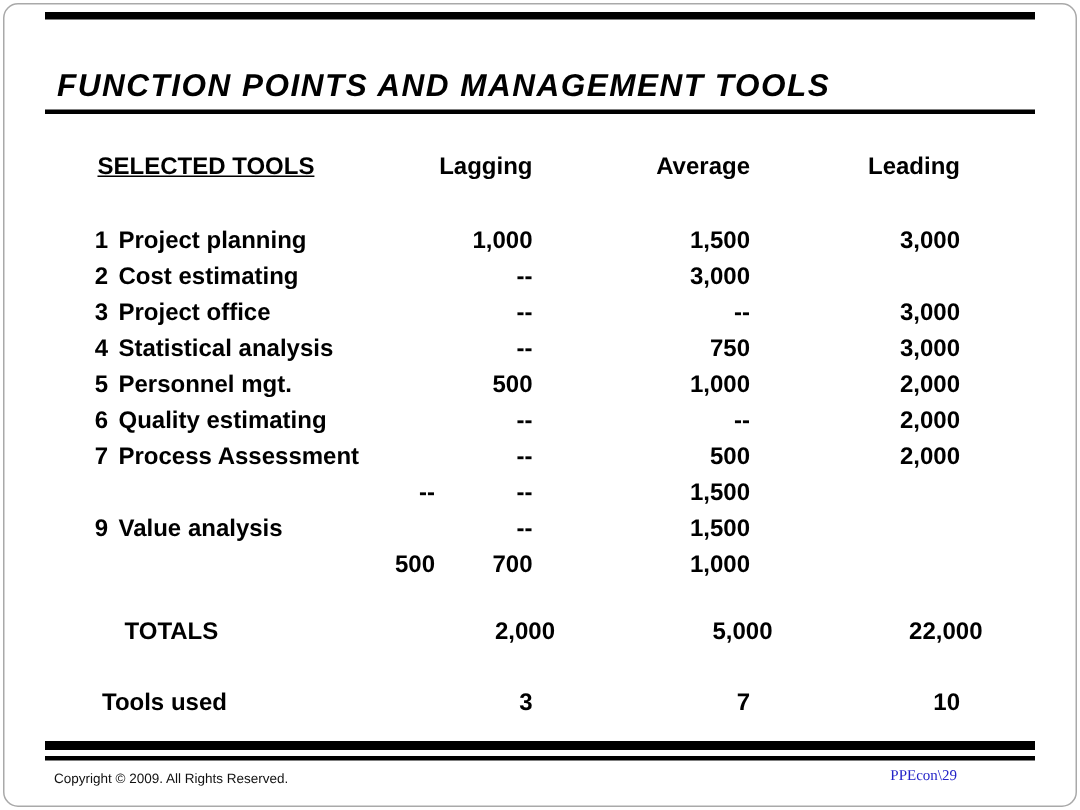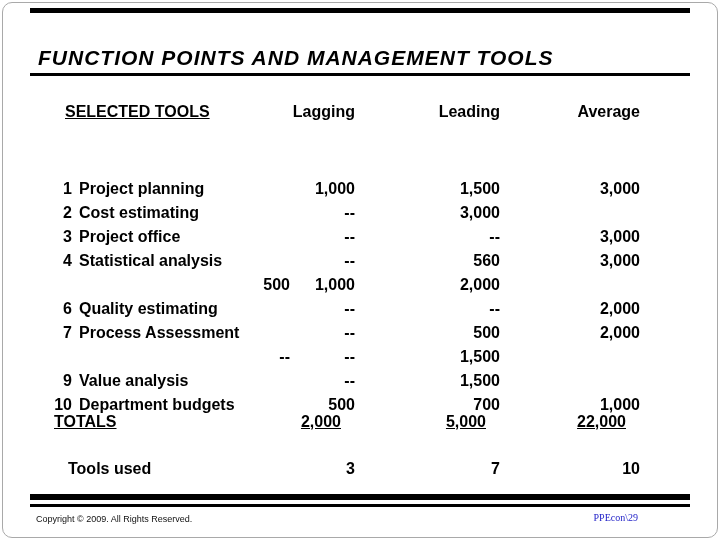--- a/index.html
+++ b/index.html
@@ -16,25 +16,25 @@
   }
   #rule-title{left:30px;width:660px;top:73px;height:3px;}
 
   .grid{display:grid;grid-template-columns:240px 65px 145px 140px;}
   .cell{white-space:nowrap;font-weight:bold;font-size:16px;}
   .val{text-align:right;}
 
   #thead{position:absolute;left:50px;top:103px;width:590px;}
   #thead .tool-h{padding-left:15px;text-decoration:underline;}
 
-  #tbody{position:absolute;left:50px;top:149px;width:590px;margin-top:28px;}
+  #tbody{position:absolute;left:50px;top:149px;width:590px;}
   #tbody .grid{height:24px;align-items:center;}
   .num{display:inline-block;width:22px;text-align:right;margin-right:7px;}
 
-  #totals-row{position:absolute;left:36px;top:413px;width:590px;text-decoration:underline;}
+  #totals-row{position:absolute;left:65px;top:413px;width:590px;}
   #tools-used-row{position:absolute;left:50px;top:460px;width:590px;}
   .sum-label{padding-left:18px;}
 
   #bar-bottom-1{left:30px;width:660px;top:494px;height:6px;}
   #bar-bottom-2{left:30px;width:660px;top:504px;height:3px;}
 
   #footer-copyright{position:absolute;left:36px;top:514px;font-size:9px;color:#111;}
   #footer-ref{
     position:absolute;right:82px;top:512px;font-size:10px;color:#2323c8;
     font-family:"Liberation Serif","DejaVu Serif",serif;
@@ -45,22 +45,22 @@
 
 <div class="frame"></div>
 <div class="bar" id="bar-top"></div>
 
 <div id="page-title">FUNCTION POINTS AND MANAGEMENT TOOLS</div>
 <div class="bar" id="rule-title"></div>
 
 <div id="thead" class="grid">
   <div class="cell tool-h">SELECTED TOOLS</div>
   <div class="cell val">Lagging</div>
+  <div class="cell val">Average</div>
   <div class="cell val">Leading</div>
-  <div class="cell val">Average</div>
 </div>
 
 <div id="tbody">
 
   <div class="grid">
     <div class="cell"><span class="num">1</span><span>Project planning</span></div>
     <div class="cell val">1,000</div>
     <div class="cell val">1,500</div>
     <div class="cell val">3,000</div>
   </div>
@@ -74,25 +74,26 @@
   <div class="grid">
     <div class="cell"><span class="num">3</span><span>Project office</span></div>
     <div class="cell val">--</div>
     <div class="cell val">--</div>
     <div class="cell val">3,000</div>
   </div>
 
   <div class="grid">
     <div class="cell"><span class="num">4</span><span>Statistical analysis</span></div>
     <div class="cell val">--</div>
-    <div class="cell val">560</div>
+    <div class="cell val">750</div>
     <div class="cell val">3,000</div>
   </div>
 
   <div class="grid">
+    <div class="cell"><span class="num">5</span><span>Personnel mgt.</span></div>
     <div class="cell val">500</div>
     <div class="cell val">1,000</div>
     <div class="cell val">2,000</div>
   </div>
 
   <div class="grid">
     <div class="cell"><span class="num">6</span><span>Quality estimating</span></div>
     <div class="cell val">--</div>
     <div class="cell val">--</div>
     <div class="cell val">2,000</div>
@@ -111,21 +112,20 @@
     <div class="cell val">1,500</div>
   </div>
 
   <div class="grid">
     <div class="cell"><span class="num">9</span><span>Value analysis</span></div>
     <div class="cell val">--</div>
     <div class="cell val">1,500</div>
   </div>
 
   <div class="grid">
-    <div class="cell"><span class="num">10</span><span>Department budgets</span></div>
     <div class="cell val">500</div>
     <div class="cell val">700</div>
     <div class="cell val">1,000</div>
   </div>
 
 </div>
 
 <div id="totals-row" class="grid">
   <div class="cell sum-label">TOTALS</div>
   <div class="cell val">2,000</div>

